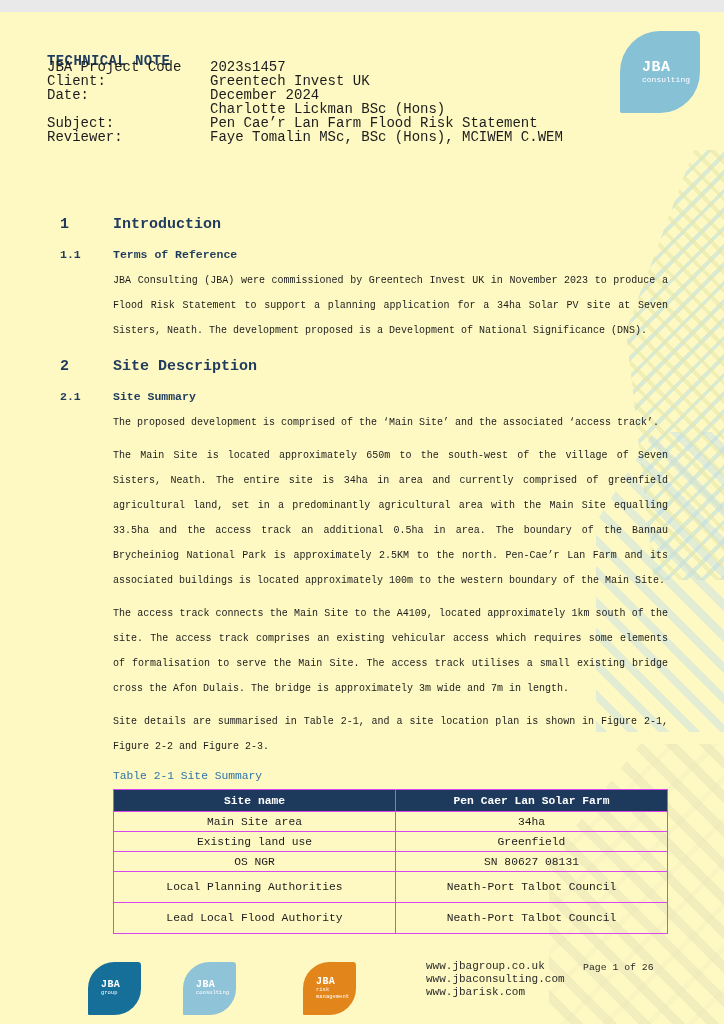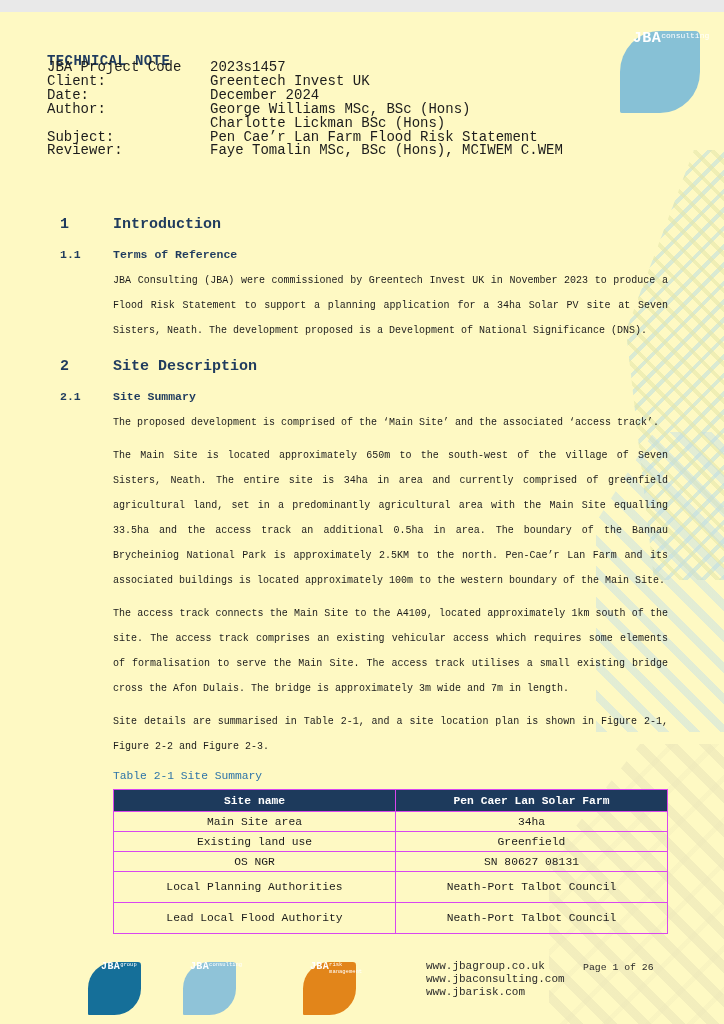--- a/index.html
+++ b/index.html
@@ -37,21 +37,21 @@
   
   .doc-title {
     position:absolute; left:47px; top:41px;
     font-size:14px; font-weight:bold; color:#1f3b5e; letter-spacing:0.4px;
   }
   .meta { position:absolute; left:47px; top:49px; font-size:14px; line-height:13.9px; }
   .meta-row { display:grid; grid-template-columns:163px auto; }
   .leaf {
     background:#87c1d6; color:#ffffff;
     border-radius:50% 6% 50% 2%;
-    display:flex; justify-content:center;
+    display:flex; flex-direction:column; justify-content:center;
   }
   .logo-main { position:absolute; left:620px; top:19px; width:80px; height:82px; padding-left:22px; }
   .logo-main .logo-jba { font-size:15px; font-weight:bold; letter-spacing:0.5px; line-height:15px; }
   .logo-main .logo-tag { font-size:8px; line-height:9px; }
 
   
   .content { position:absolute; left:60px; top:204px; width:608px; }
   .h-sec { display:flex; align-items:baseline; color:#1f3b5e; font-weight:bold; font-size:15px; margin-bottom:13px; }
   .h-sub { display:flex; align-items:baseline; color:#1f3b5e; font-weight:bold; font-size:11.5px; margin:15px 0 7px 0; }
   .h-num { width:53px; flex:0 0 53px; }
@@ -100,24 +100,20 @@
       </div>
       <div class="meta-row">
         <span>Client:</span>
         <span>Greentech Invest UK</span>
       </div>
       <div class="meta-row">
         <span>Date:</span>
         <span>December 2024</span>
       </div>
       <div class="meta-row">
-        <span>Author:</span>
-        <span>George Williams MSc, BSc (Hons)</span>
-      </div>
-      <div class="meta-row">
         <span></span>
         <span>Charlotte Lickman BSc (Hons)</span>
       </div>
       <div class="meta-row">
         <span>Subject:</span>
         <span>Pen Cae’r Lan Farm Flood Risk Statement</span>
       </div>
       <div class="meta-row">
         <span>Reviewer:</span>
         <span>Faye Tomalin MSc, BSc (Hons), MCIWEM C.WEM</span>

